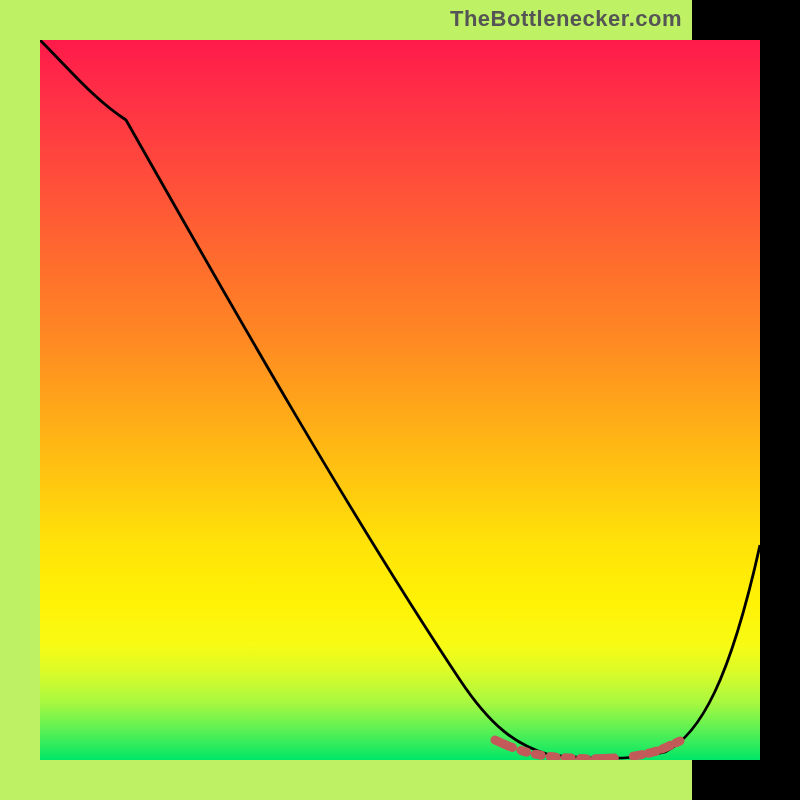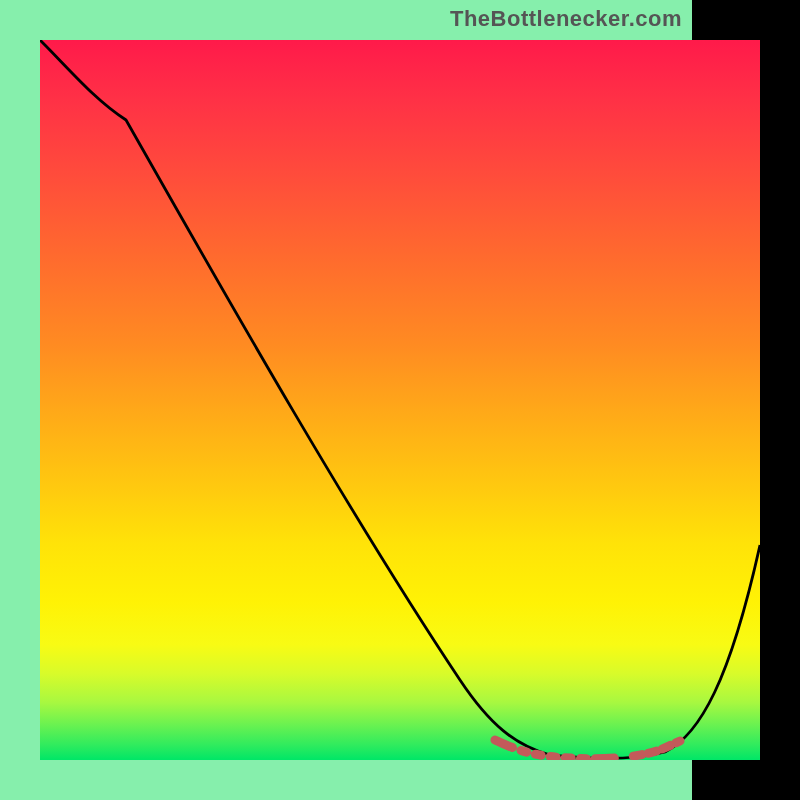--- a/index.html
+++ b/index.html
@@ -8,21 +8,21 @@
     width: 800px;
     height: 800px;
     background: #000;
     overflow: hidden;
     font-family: Arial, Helvetica, sans-serif;
   }
   .frame {
     position: relative;
     width: 692px;
     height: 800px;
-    background: #86efac;
+    background: #bef264;
   }
   .watermark {
     position: absolute;
     top: 6px;
     right: 10px;
     color: #555;
     font-size: 22px;
     font-weight: 600;
     letter-spacing: 0.5px;
     z-index: 5;

